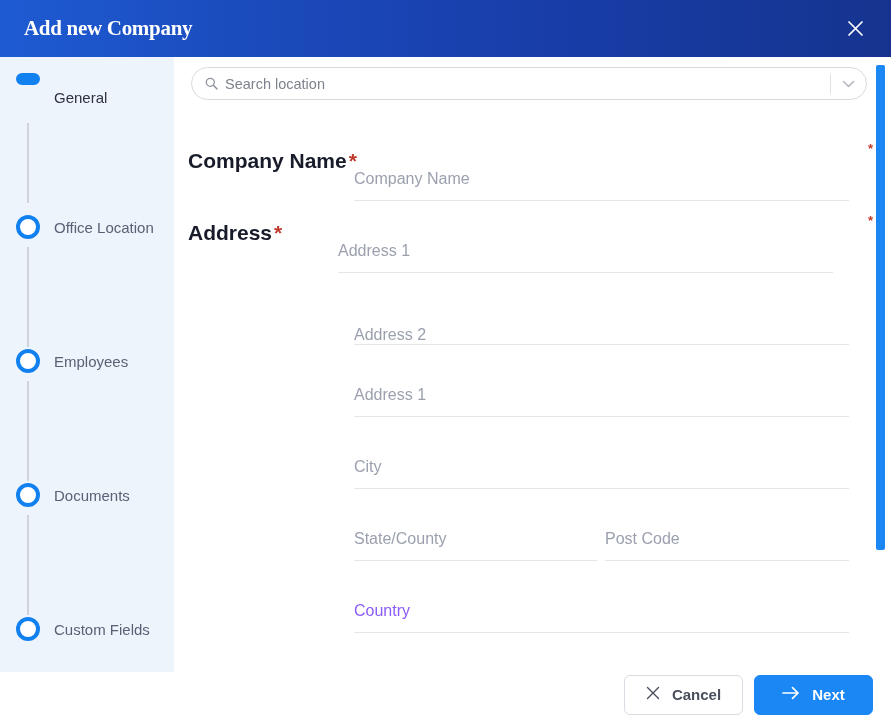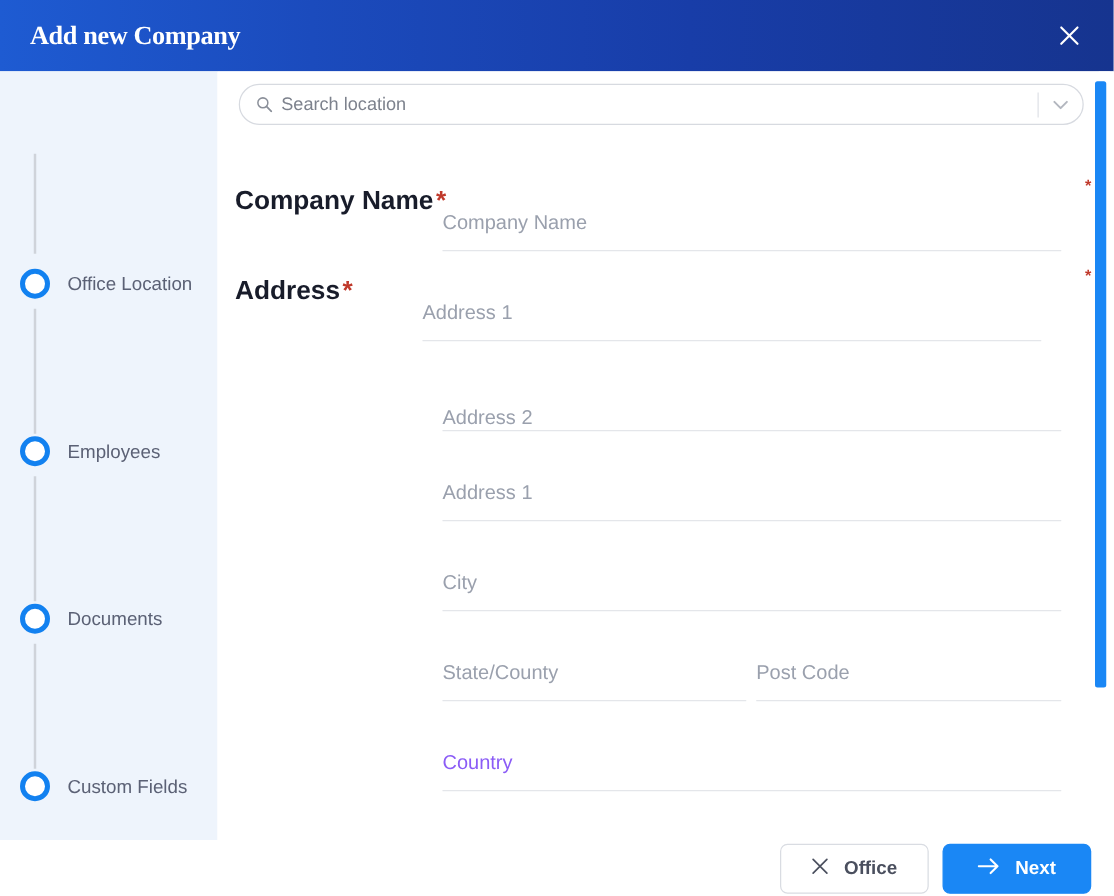--- a/index.html
+++ b/index.html
@@ -241,20 +241,24 @@
 
   <div class="dialog-body">
 
     <div class="stepper">
 
       <div class="step-connector" style="top:66px; height:80px;"></div>
       <div class="step-connector" style="top:190px; height:100px;"></div>
       <div class="step-connector" style="top:324px; height:100px;"></div>
       <div class="step-connector" style="top:458px; height:100px;"></div>
 
+      <div class="step active" style="top:12px;">
+        <span class="step-marker"></span>
+        <span class="step-label">General</span>
+      </div>
 
       <div class="step" style="top:150px;">
         <span class="step-marker"></span>
         <span class="step-label">Office Location</span>
       </div>
 
       <div class="step" style="top:284px;">
         <span class="step-marker"></span>
         <span class="step-label">Employees</span>
       </div>
@@ -348,21 +352,21 @@
     </div>
   </div>
 
   <div class="dialog-footer">
     <div class="btn btn-cancel">
       <span>
         <svg width="14" height="14" viewBox="0 0 14 14">
           <path d="M1.5 1.5 L12.5 12.5 M12.5 1.5 L1.5 12.5" stroke="#4a4f5e" stroke-width="1.4" fill="none" stroke-linecap="round"></path>
         </svg>
       </span>
-      <span>Office</span>
+      <span>Cancel</span>
     </div>
     <div class="btn btn-next">
       <span>
         <svg width="18" height="14" viewBox="0 0 18 14">
           <path d="M1 7 L16 7 M10.5 1.6 L16 7 L10.5 12.4" stroke="#ffffff" stroke-width="1.7" fill="none" stroke-linecap="round" stroke-linejoin="round"></path>
         </svg>
       </span>
       <span>Next</span>
     </div>
   </div>

